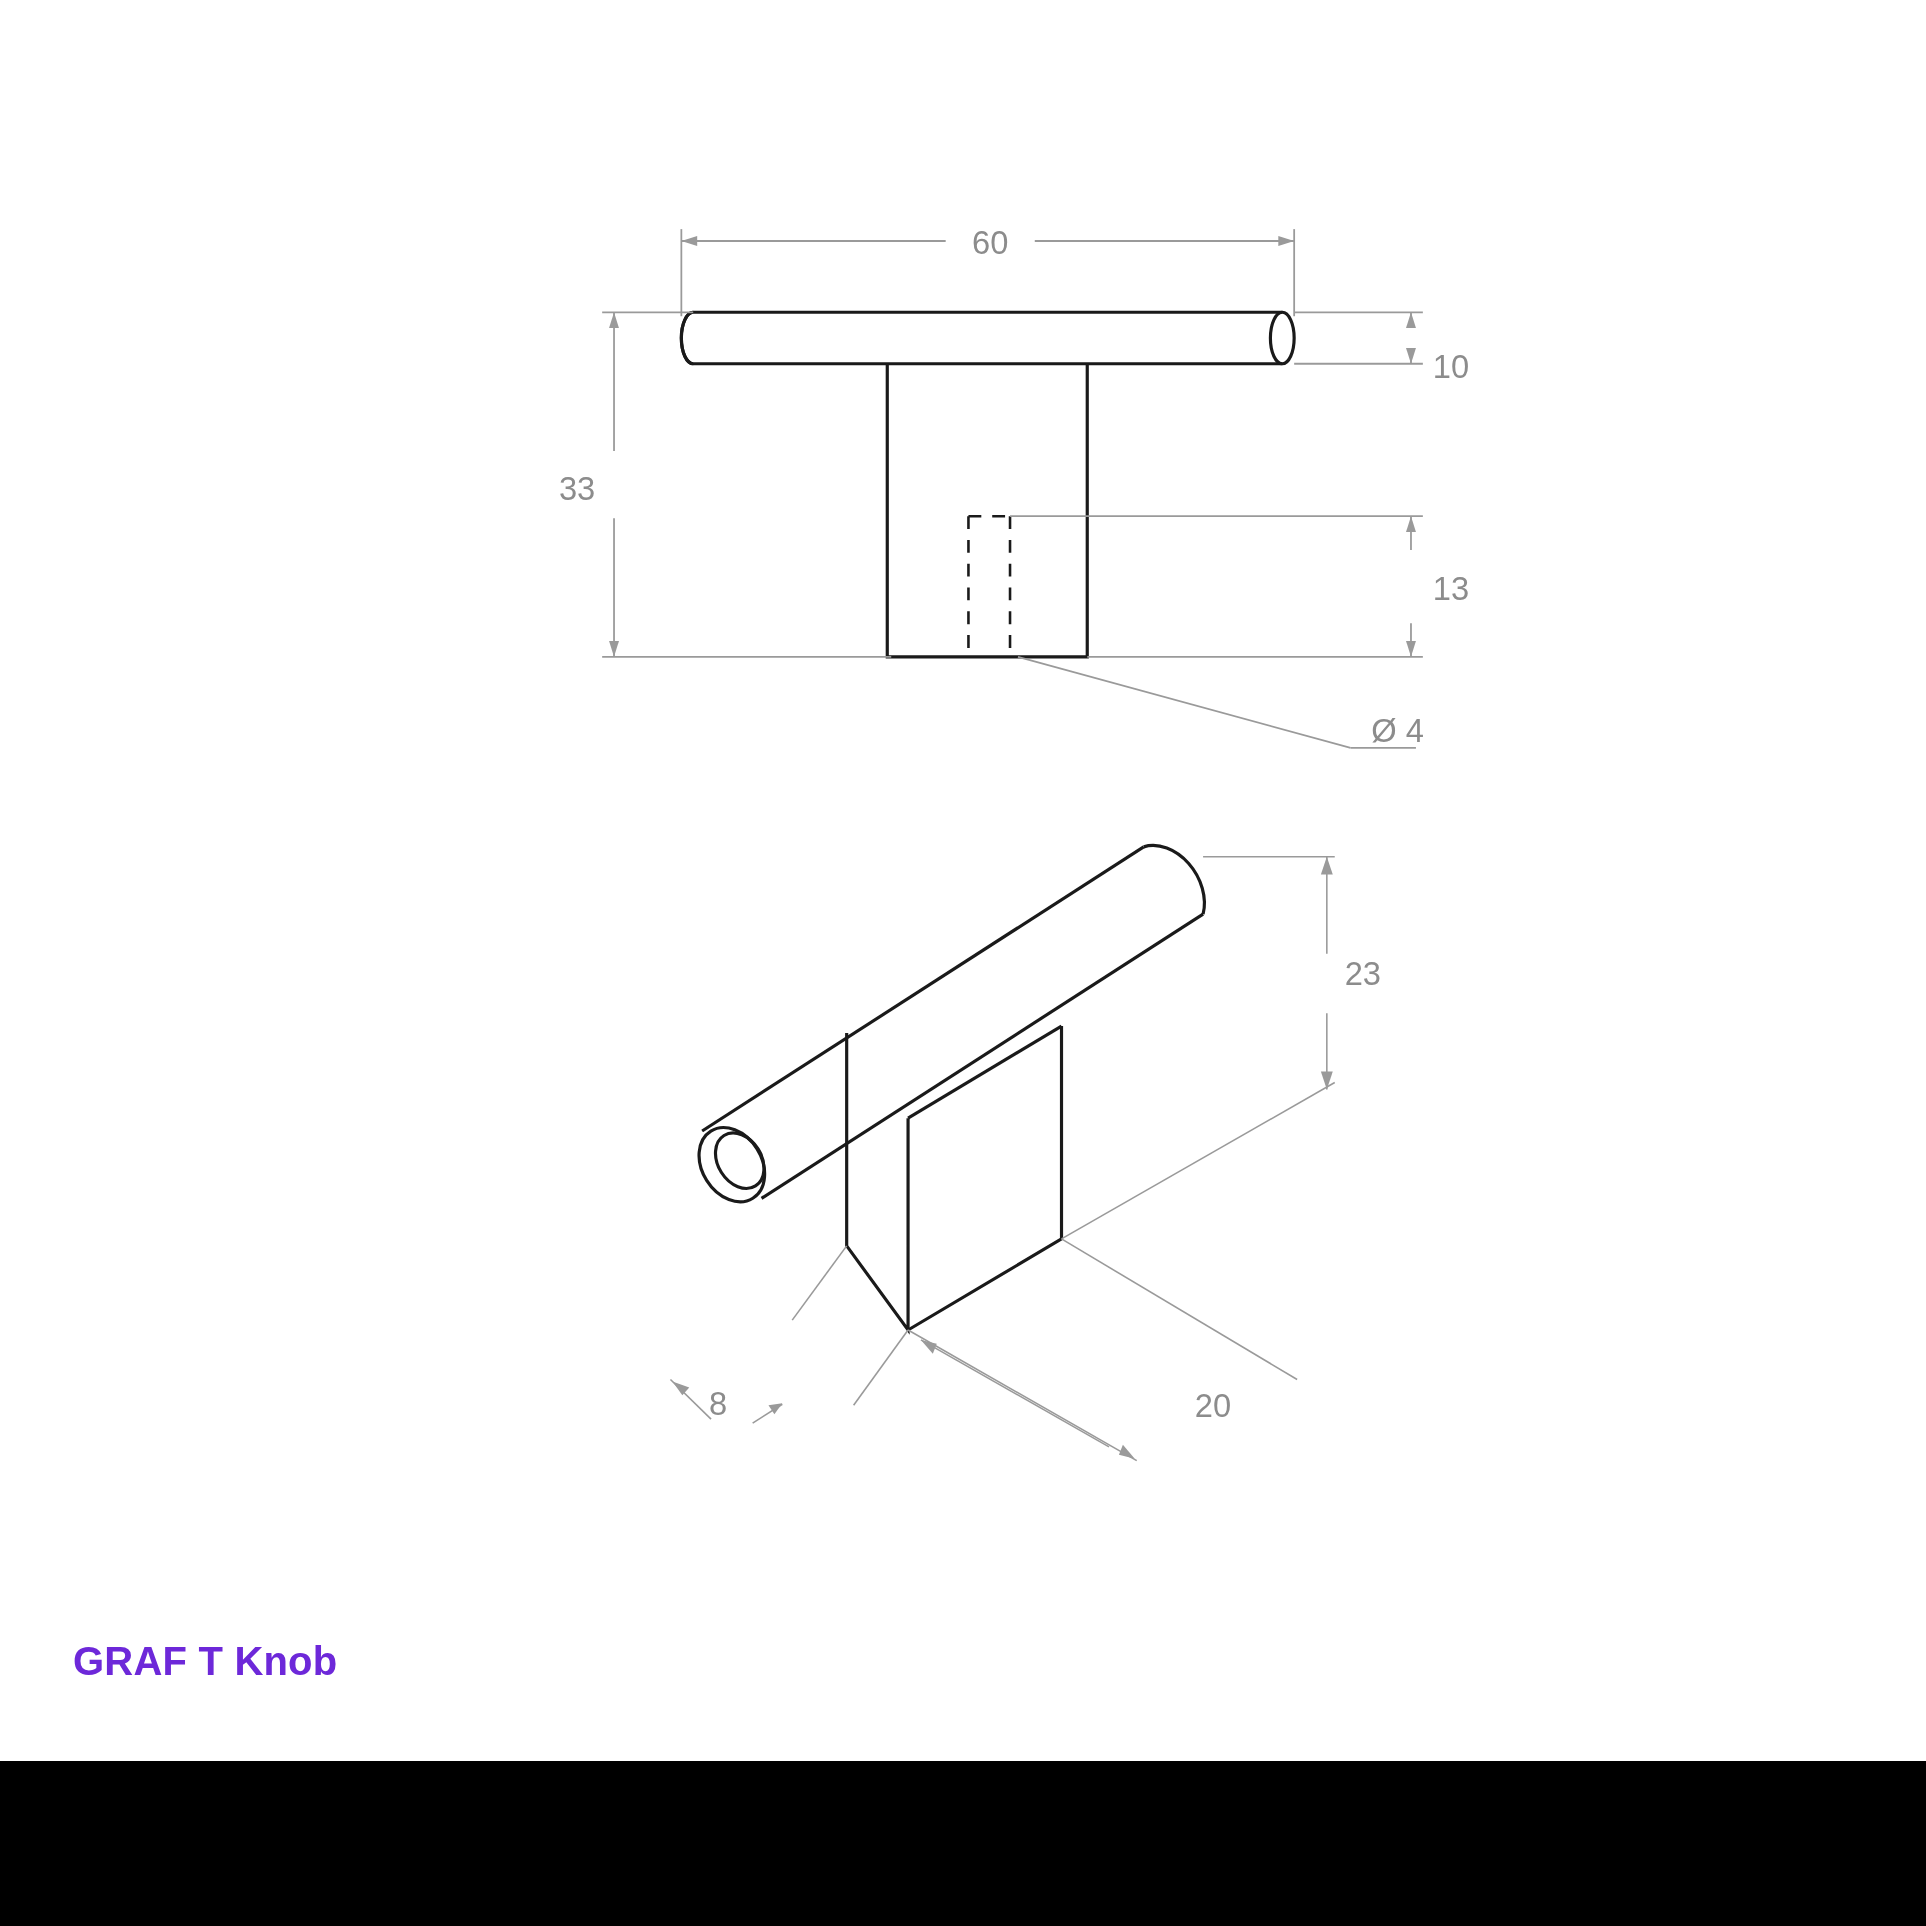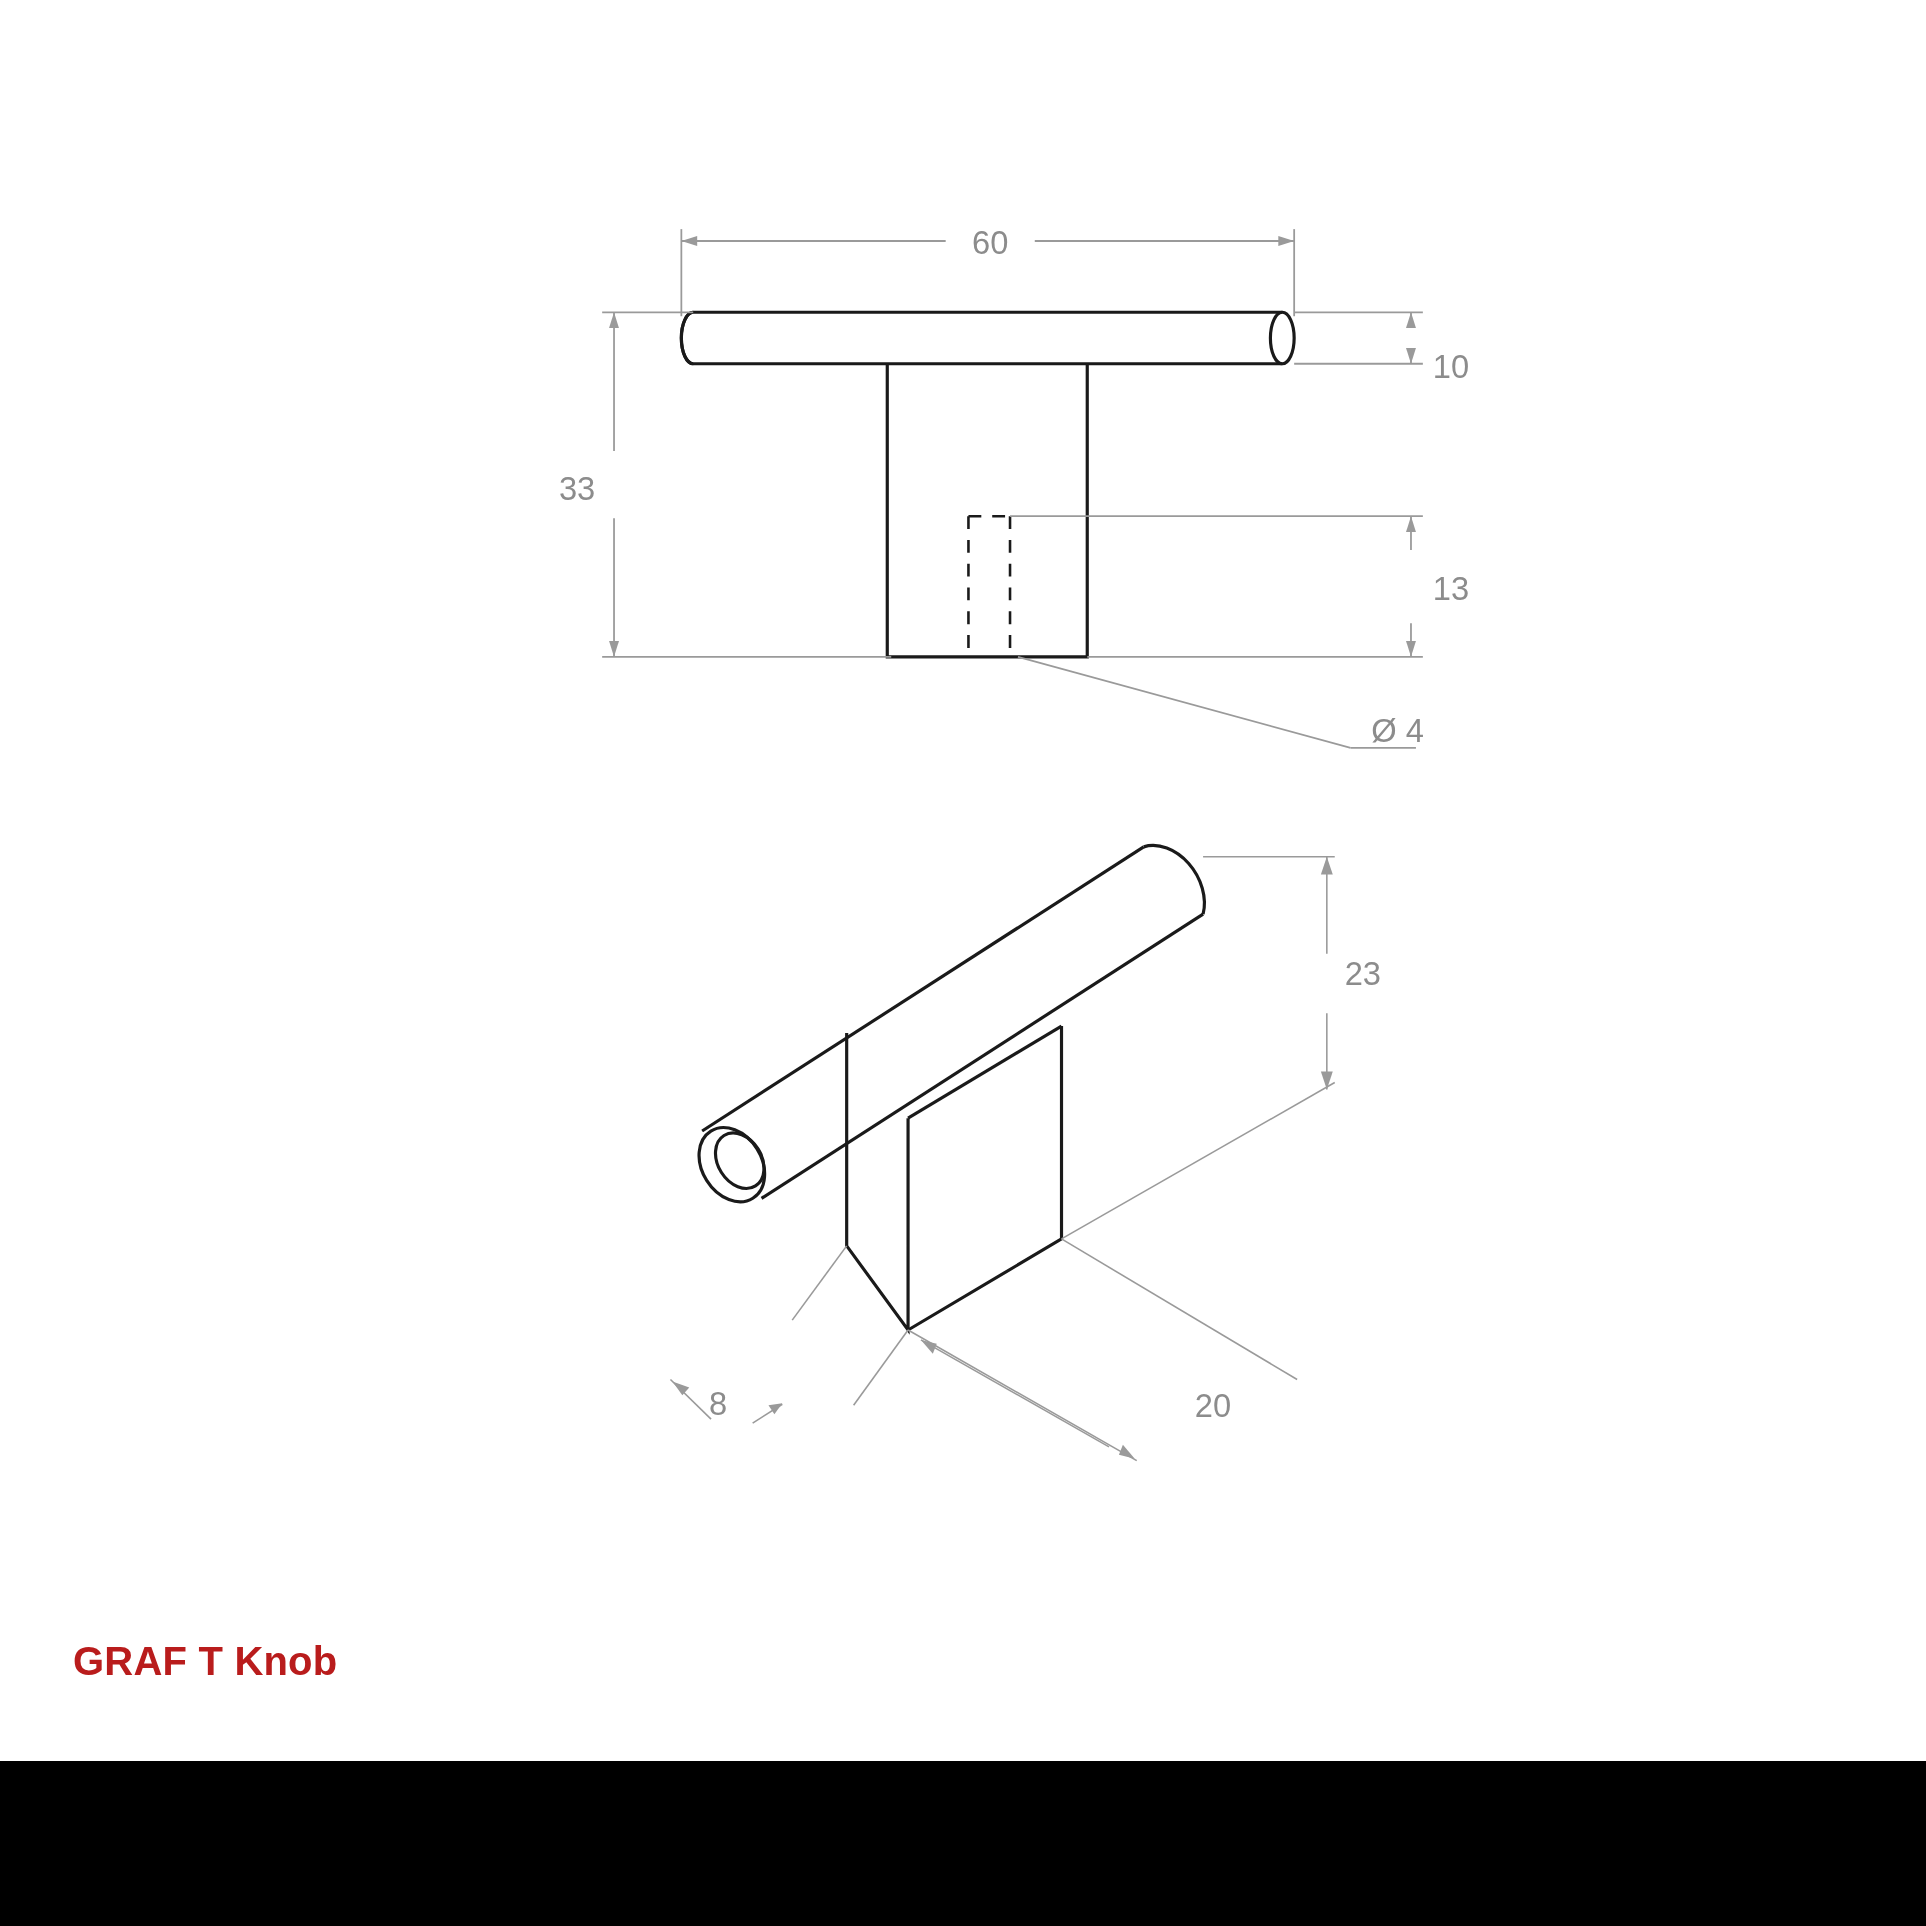--- a/index.html
+++ b/index.html
@@ -28,21 +28,21 @@
     top: 0;
     width: 1927px;
     height: 1683px;
   }
   .product-title {
     position: absolute;
     left: 73px;
     top: 1596px;
     font-size: 40px;
     font-weight: bold;
-    color: #b91c1c;
+    color: #6d28d9;
     letter-spacing: 0.2px;
     white-space: nowrap;
   }
   .footer-bar {
     position: absolute;
     left: 0;
     top: 1718px;
     width: 1927px;
     height: 209px;
     background: #000000;

